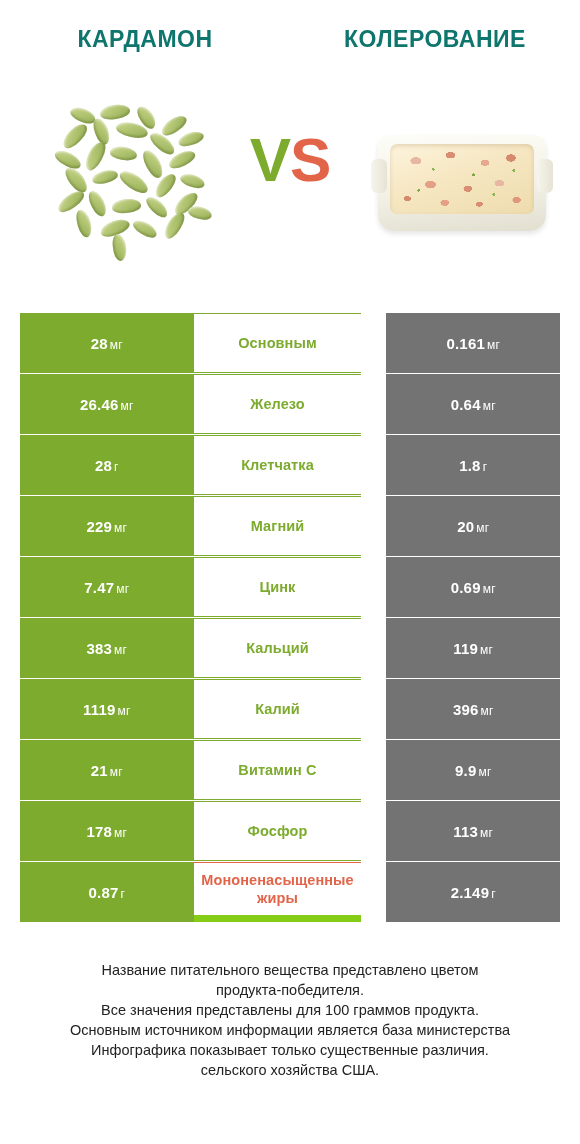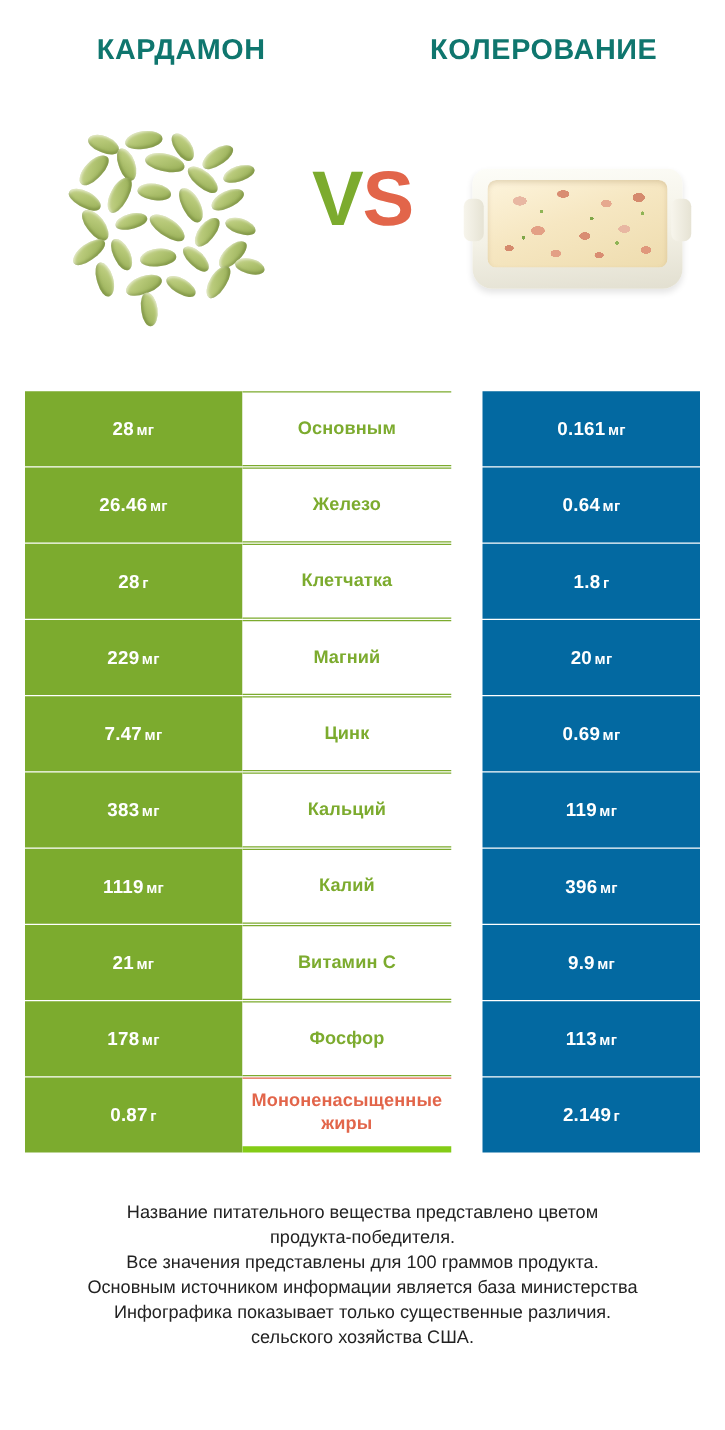--- a/index.html
+++ b/index.html
@@ -146,47 +146,47 @@
     margin-bottom: 1px;
   }
   .cell {
     display: flex;
     align-items: center;
     justify-content: center;
     text-align: center;
   }
   .cell-left  { width: 182px; background: #7cab2e; }
   .cell-mid   { width: 176px; background: #ffffff; }
-  .cell-right { width: 182px; background: #0369a1; margin-left: 25px; }
+  .cell-right { width: 182px; background: #737373; margin-left: 25px; }
 
   .val {
     font-size: 15px;
     font-weight: 700;
     color: #ffffff;
     letter-spacing: 0.2px;
     white-space: nowrap;
   }
   .val .unit {
     font-size: 12px;
-    font-weight: 700;
+    font-weight: 400;
     margin-left: 2px;
   }
   .nutrient {
     font-size: 14.5px;
     font-weight: 700;
     line-height: 1.25;
     letter-spacing: 0.1px;
     width: 100%;
     padding: 0 2px;
     white-space: nowrap;
     overflow: hidden;
   }
   .nutrient.wrap { white-space: normal; }
   .mid-green  { border-top: 1px solid #7cab2e; border-bottom: 1px solid #7cab2e; }
-  .mid-orange { border-top: 1px solid #e2654a; border-bottom: 5px solid #84cc16; }
+  .mid-orange { border-top: 1px solid #e2654a; border-bottom: 7px solid #84cc16; }
   .n-green  { color: #7cab2e; }
   .n-orange { color: #e2654a; }
 
   
   .footer {
     position: absolute;
     left: 20px;
     top: 960px;
     width: 540px;
     text-align: center;

